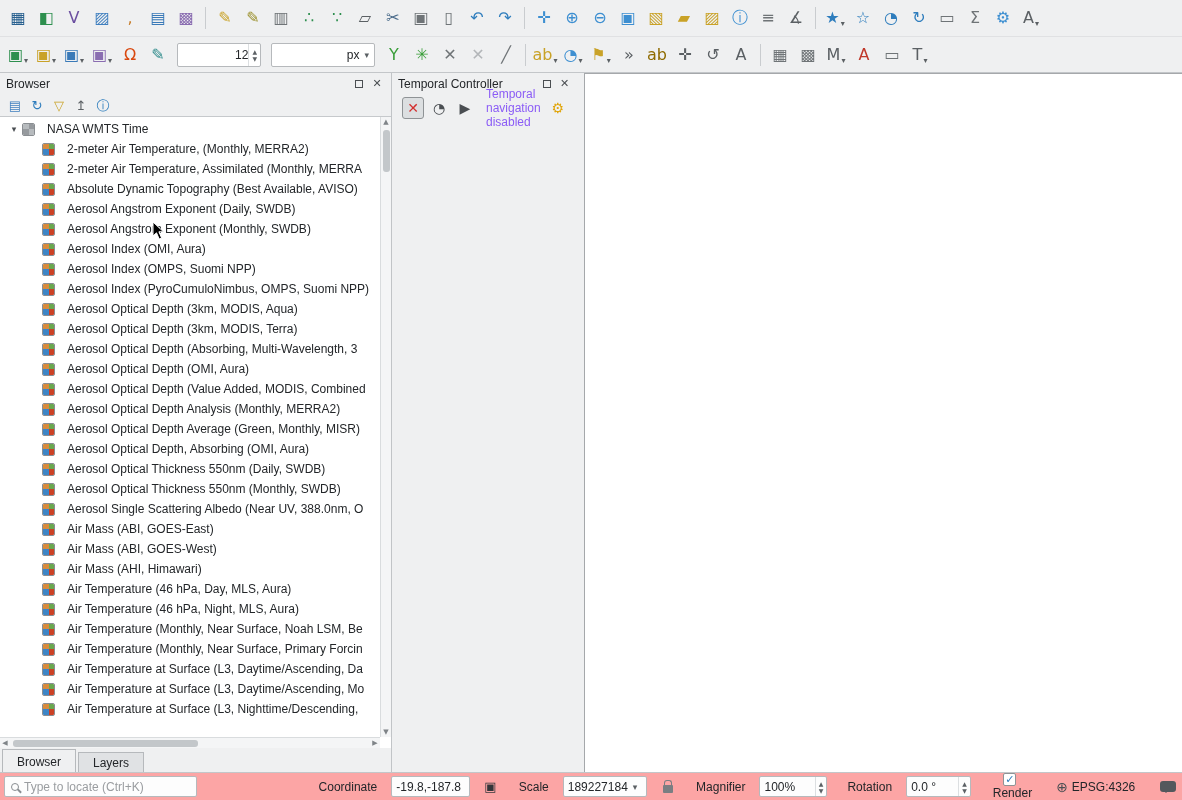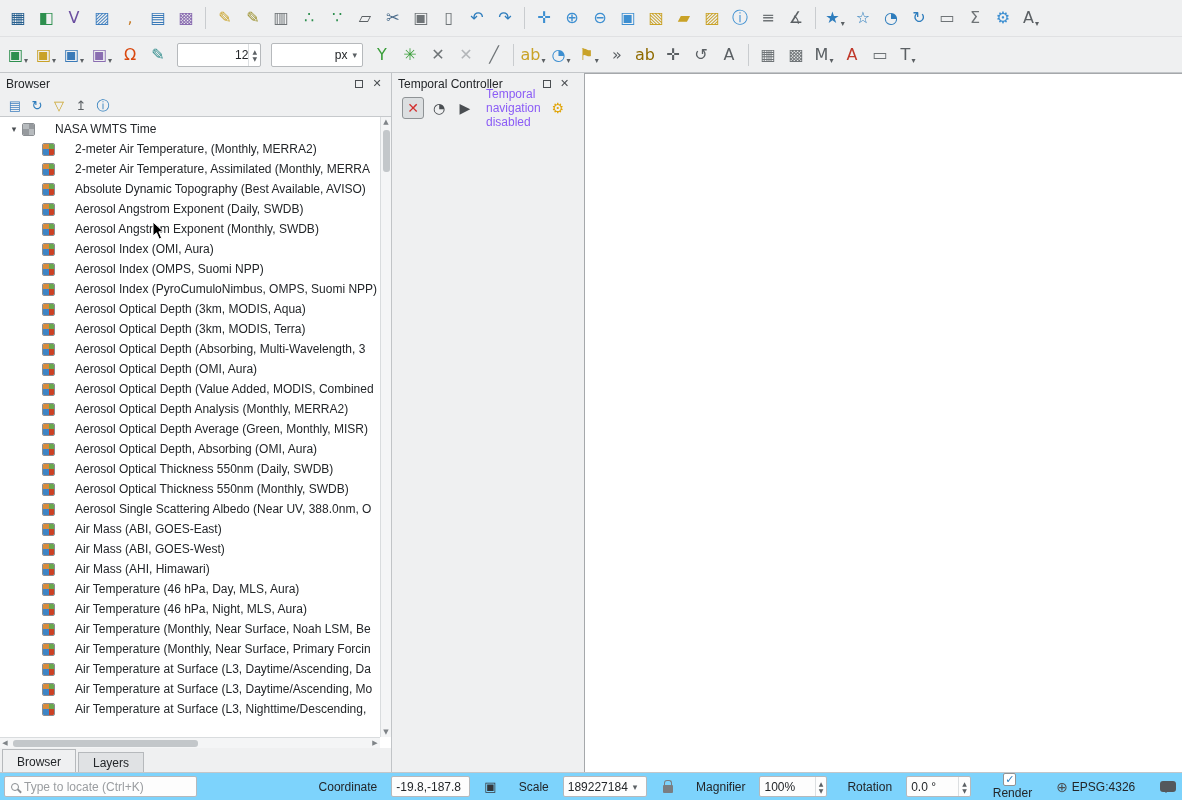--- a/index.html
+++ b/index.html
@@ -10,21 +10,21 @@
   .toolbar-row { display:flex; align-items:center; height:37px; padding:0 4px; background:#eff0f1; border-bottom:1px solid #e0e1e3; }
   #toolbar2 { height:36px; border-bottom:1px solid #c3c6c9; }
   .tb-host { display:flex; align-items:center; }
   .tb-btn { min-width:26px; height:26px; display:inline-flex; align-items:center; justify-content:center; margin:0 1px; border-radius:3px; position:relative; cursor:default; }
   .tb-glyph { font-family:"DejaVu Sans",sans-serif; font-size:16px; line-height:1; }
   .tb-dd { font-size:8px; color:#5b6064; margin-left:1px; align-self:flex-end; padding-bottom:3px; }
   .tb-sep { width:1px; height:22px; background:#c9cccf; margin:0 5px; flex:0 0 1px; }
   .tb-btn.pressed { background:#dcdfe1; border:1px solid #8f9396; }
 
   .tb-spin, .tb-combo { height:24px; background:#fff; border:1px solid #b6b9bc; border-radius:2px; display:inline-flex; align-items:center; margin:0 5px; padding-left:6px; }
-  .tb-spin { width:84px; } .tb-combo { width:92px; }
+  .tb-spin { width:84px; } .tb-combo { width:104px; }
   .spin-value { flex:1; text-align:right; }
   .spin-arrows { display:flex; flex-direction:column; justify-content:center; padding:0 3px; border-left:1px solid #dcdfe1; height:100%; }
   .spin-arrows span { font-size:6px; line-height:7px; color:#5b6064; font-family:"DejaVu Sans",sans-serif; }
   .combo-arrow { font-size:9px; color:#5b6064; padding:0 5px; margin-left:auto; font-family:"DejaVu Sans",sans-serif; }
 
   
   #main { position:absolute; top:73px; left:0; right:0; bottom:28px; display:flex; }
 
   
   #left-dock { width:392px; display:flex; flex-direction:column; border-right:1px solid #c1c4c7; background:#eff0f1; }
@@ -37,21 +37,21 @@
 
   .dock-toolbar { height:22px; display:flex; align-items:center; padding:0 4px; flex:0 0 22px; }
   .dock-toolbar .tb-btn { min-width:20px; height:20px; }
   .dock-toolbar .tb-glyph { font-size:13px; }
 
   .tree-wrap { flex:1; position:relative; background:#fff; border-top:1px solid #c6c9cc; overflow:hidden; }
   .tree { position:absolute; inset:0 11px 11px 0; overflow:hidden; padding-top:2px; }
   .tree-row { height:20px; display:flex; align-items:center; padding-left:42px; white-space:nowrap; }
   .tree-root-row { padding-left:6px; }
   .expander { width:16px; font-size:9px; color:#4a4e52; text-align:center; font-family:"DejaVu Sans",sans-serif; }
-  .tree-label { margin-left:20px; overflow:hidden; }
+  .tree-label { margin-left:12px; overflow:hidden; }
   .wms-layer-icon, .conn-icon { width:13px; height:13px; display:inline-grid; grid-template-columns:1fr 1fr; grid-template-rows:1fr 1fr; border:1px solid #8a8e92; border-radius:2px; flex:0 0 13px; overflow:hidden; }
   .wms-layer-icon i:nth-child(1){ background:#d98b3d; } .wms-layer-icon i:nth-child(2){ background:#6aa84f; }
   .wms-layer-icon i:nth-child(3){ background:#3d85c6; } .wms-layer-icon i:nth-child(4){ background:#cc4125; }
   .conn-icon i:nth-child(1){ background:#b7bbbe; } .conn-icon i:nth-child(2){ background:#969a9e; }
   .conn-icon i:nth-child(3){ background:#969a9e; } .conn-icon i:nth-child(4){ background:#b7bbbe; }
 
   .vscroll { position:absolute; top:0; right:0; bottom:11px; width:11px; background:#f4f5f6; border-left:1px solid #d9dcde; display:flex; flex-direction:column; align-items:center; }
   .hscroll { position:absolute; left:0; right:11px; bottom:0; height:11px; background:#f4f5f6; border-top:1px solid #d9dcde; display:flex; align-items:center; }
   .scroll-arrow { font-size:7px; color:#7f8488; line-height:10px; width:10px; text-align:center; font-family:"DejaVu Sans",sans-serif; }
   .vthumb { position:absolute; top:13px; left:2px; width:7px; height:42px; background:#c3c7ca; border-radius:3px; }
@@ -66,21 +66,21 @@
   #right-area { flex:1; display:flex; flex-direction:row; }
   #temporal-panel { height:107px; flex:0 0 107px; display:flex; flex-direction:column; background:#eff0f1; }
   .temporal-toolbar { height:28px; display:flex; align-items:center; padding:0 8px; }
   .temporal-toolbar .tb-btn { min-width:22px; height:22px; margin:0 2px; }
   .temporal-toolbar .tb-glyph { font-size:14px; }
   .temporal-status { margin-left:8px; color:#8b5cf6; }
   .temporal-right { margin-left:auto; }
   #map-canvas { flex:1; background:#ffffff; border-top:1px solid #a5a8ab; border-left:1px solid #a5a8ab; margin-left:5px; }
 
   
-  #statusbar { position:absolute; left:0; right:0; bottom:0; height:28px; background:#7dd3fc; border-top:1px solid #c3c6c9; display:flex; align-items:center; padding:0 4px;gap:10px; }
+  #statusbar { position:absolute; left:0; right:0; bottom:0; height:28px; background:#fca5a5; border-top:1px solid #c3c6c9; display:flex; align-items:center; padding:0 4px;gap:10px; }
   .sb-label { color:#232629; white-space:nowrap; }
   .sb-input { background:#fdfdfd; border:1px solid #b6b9bc; border-radius:2px; height:21px; display:flex; align-items:center; padding:0 4px; }
   #locate-box { width:228px; }
   #locate-box input { border:none; outline:none; background:transparent; font-size:12px; width:100%; color:#232629; }
   #locate-box input::placeholder { color:#9a9da0; }
   .mag-icon { width:8px; height:8px; border:1.5px solid #8a8e92; border-radius:50%; position:relative; margin:0 5px 0 2px; flex:0 0 8px; }
   .mag-icon::after { content:""; position:absolute; width:5px; height:1.5px; background:#8a8e92; transform:rotate(45deg); right:-4px; bottom:-2px; }
   #coordinate-box { width:92px; margin-left:4px; }
   #coordinate-box input { border:none; outline:none; background:transparent; font-size:12px; width:100%; color:#232629; }
   .sb-iconbtn { width:20px; height:20px; display:inline-flex; align-items:center; justify-content:center; margin:0 2px; }

